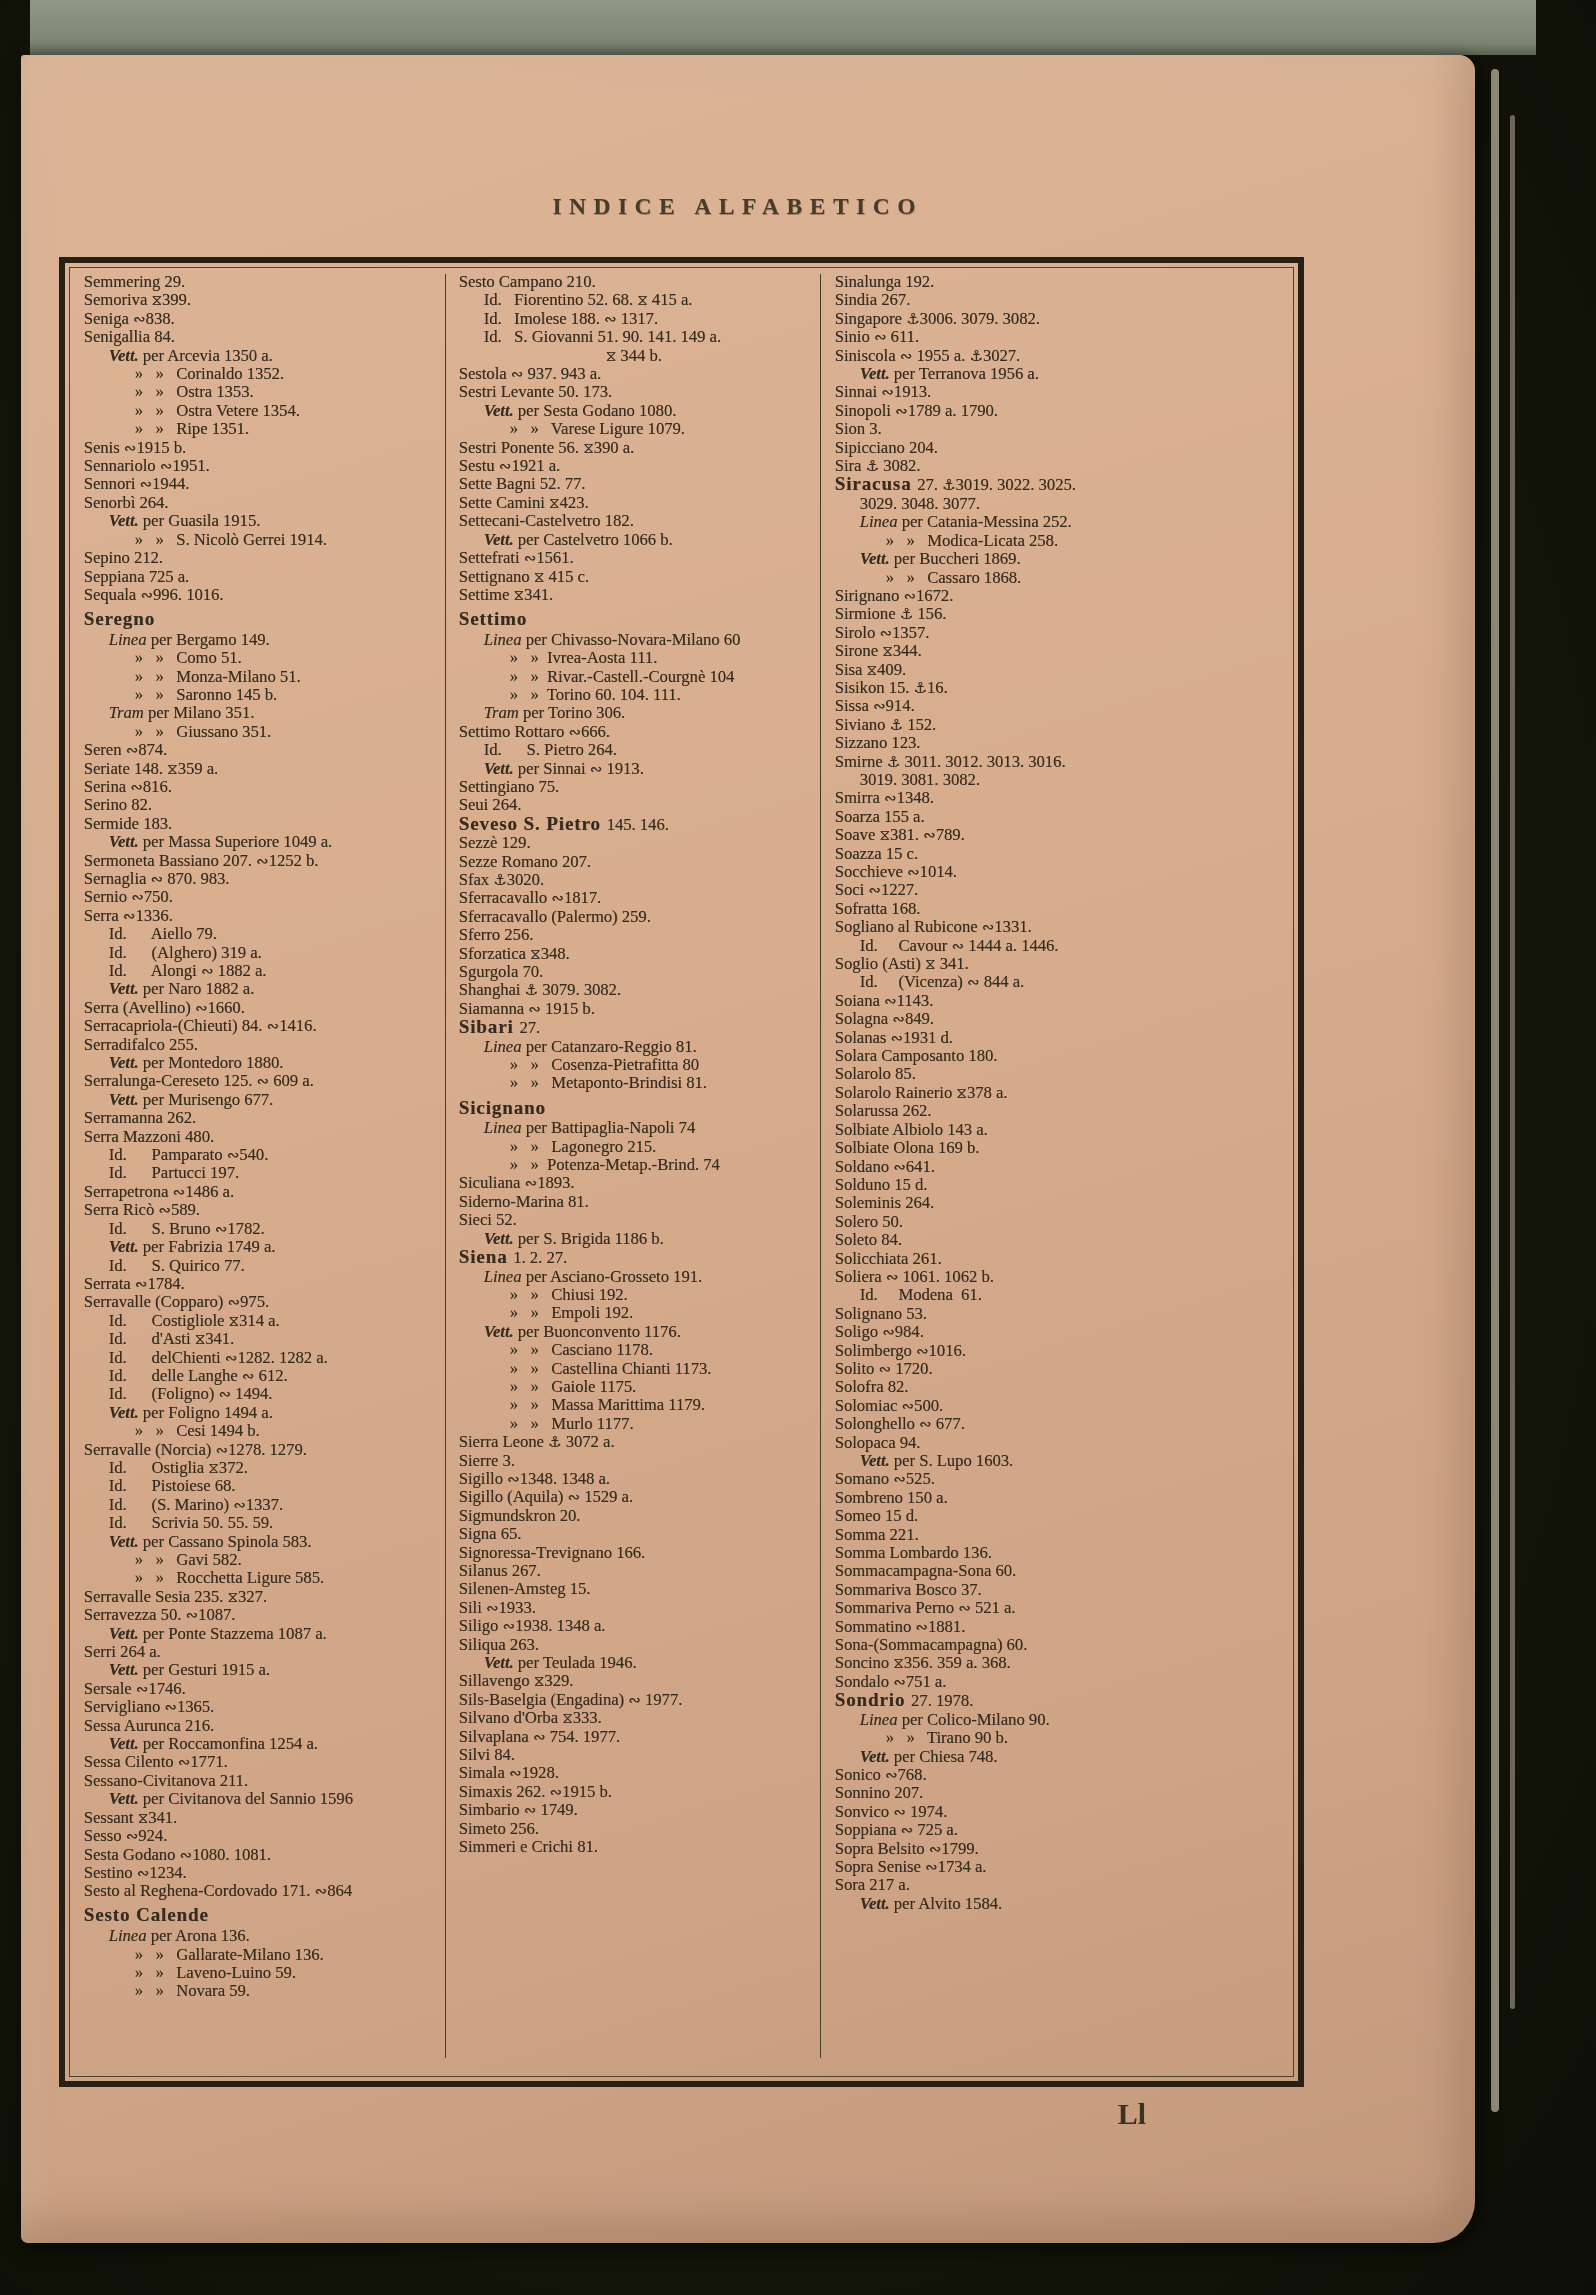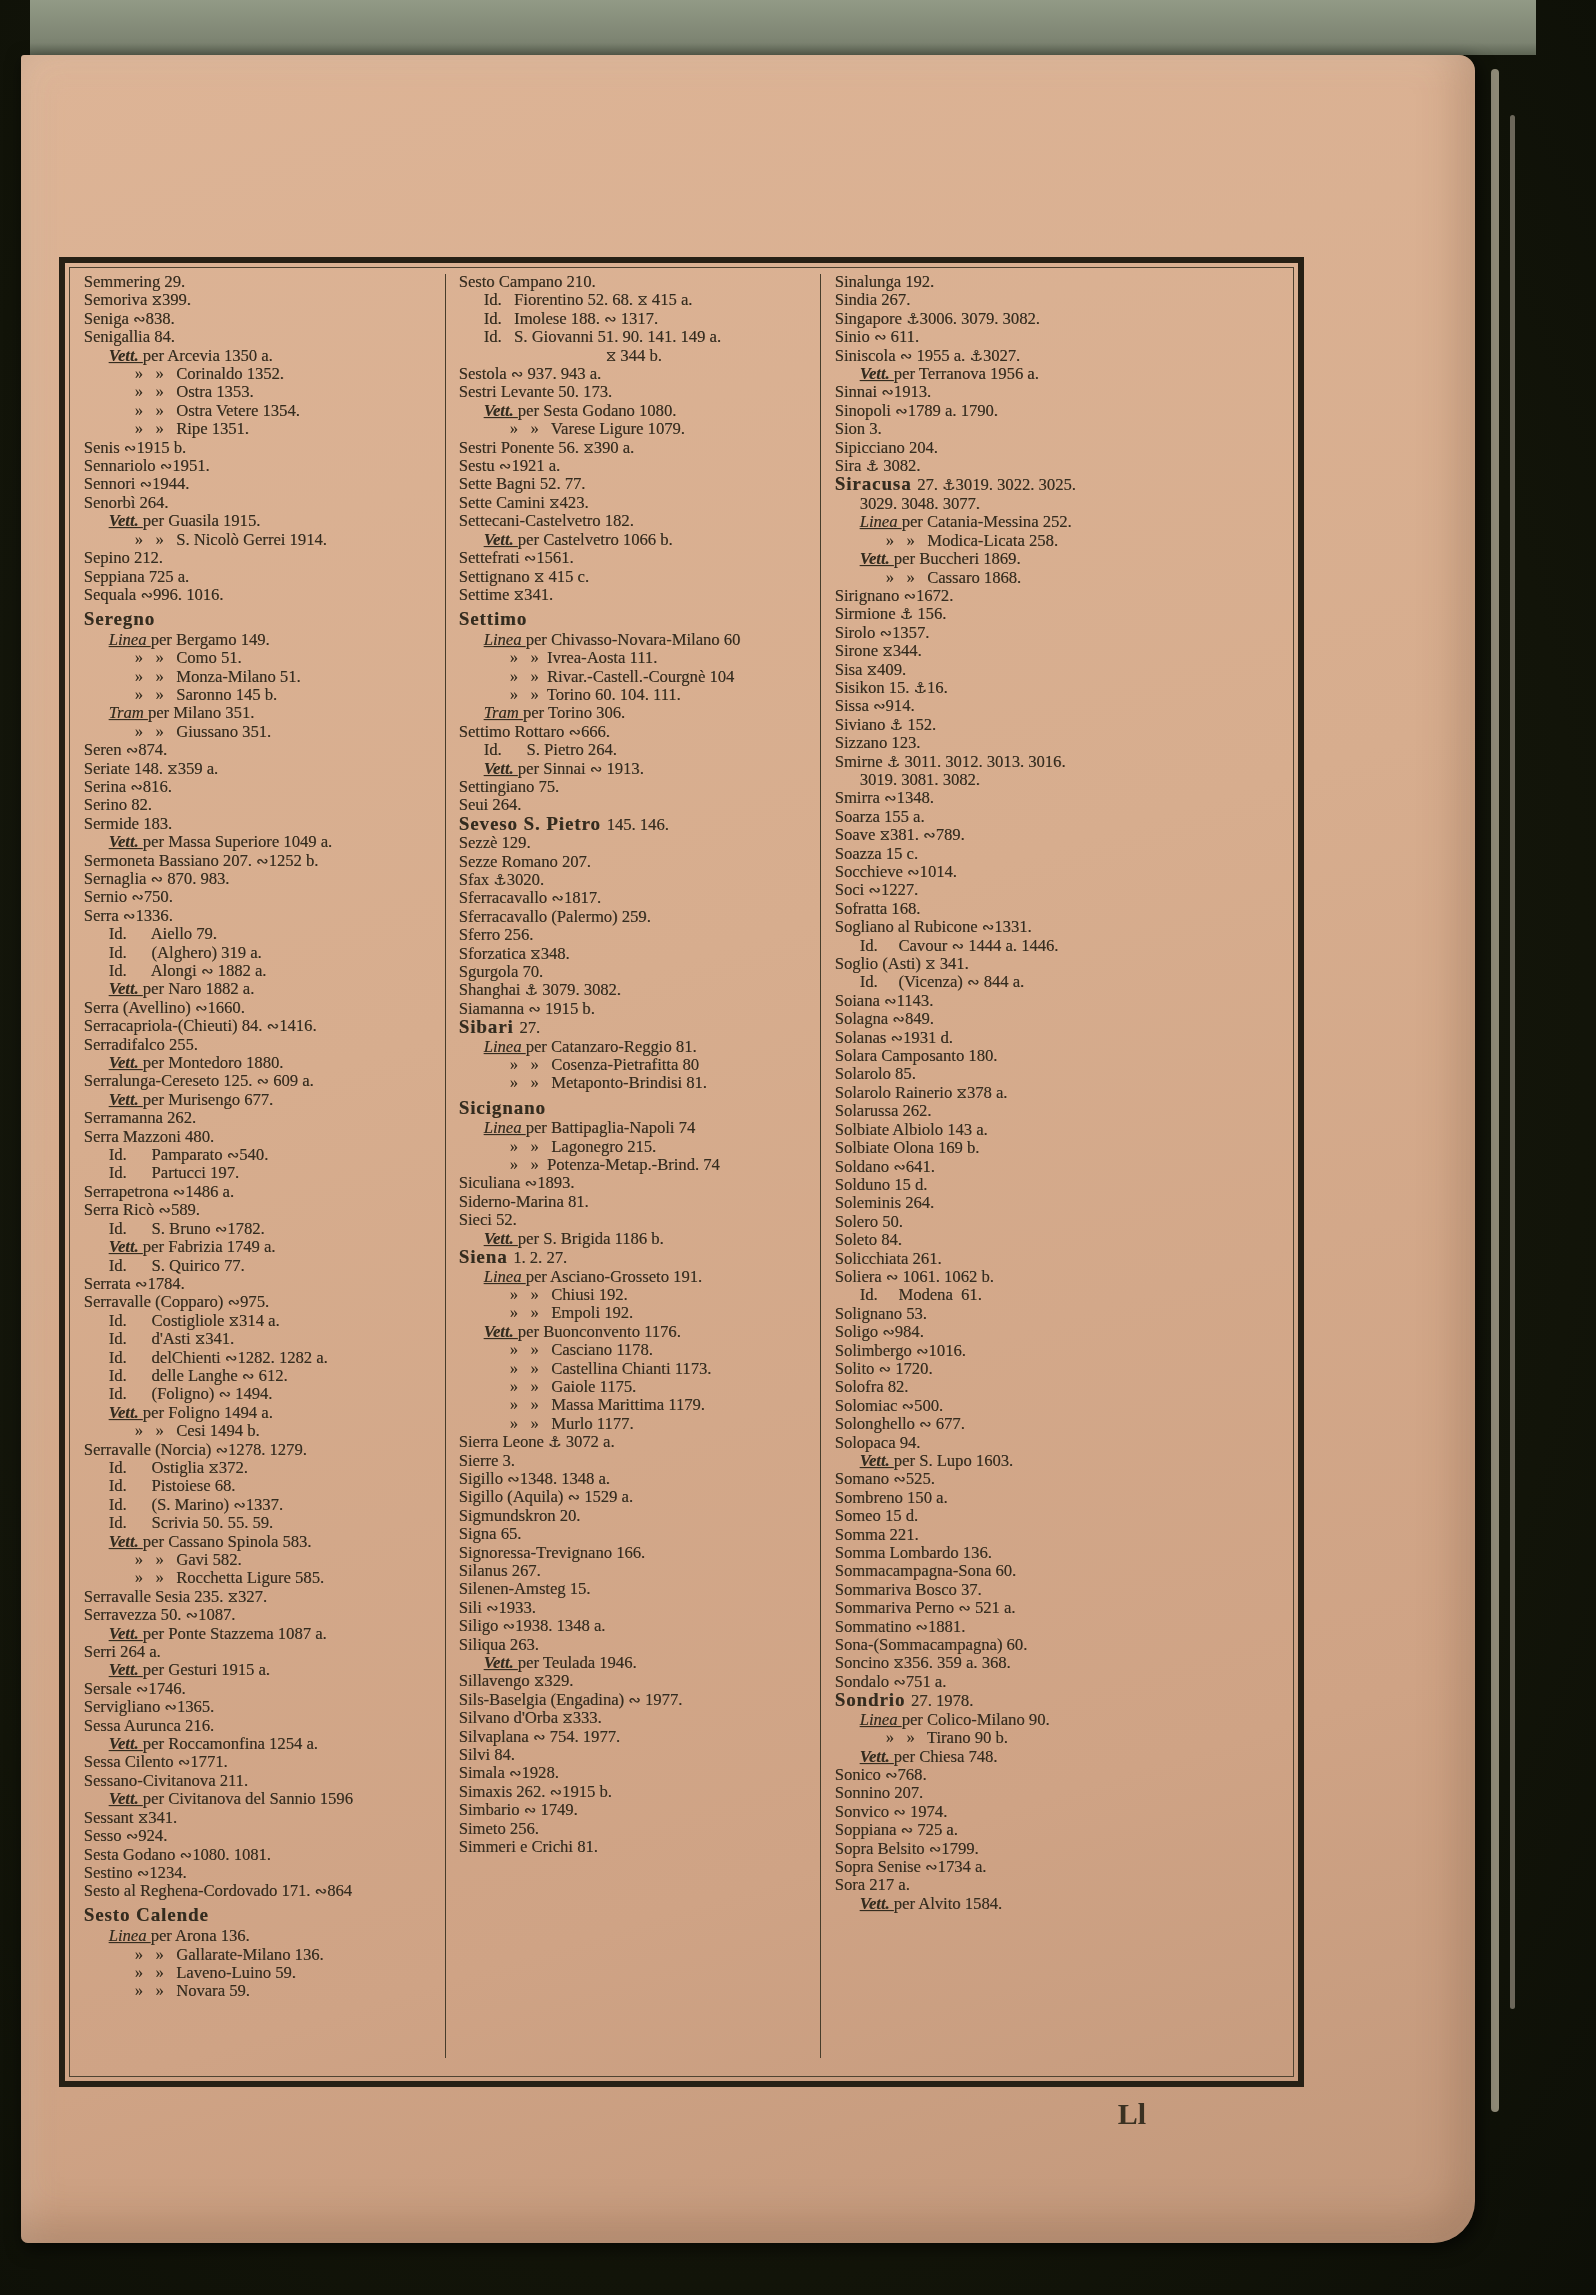--- a/index.html
+++ b/index.html
@@ -36,33 +36,34 @@
   }
   .col.c0{left:63px;width:365px;}
   .col.c1{left:438px;width:358px;}
   .col.c2{left:814px;width:383px;}
   .line{white-space:pre-wrap;}
   .i1{padding-left:25px;}
   .i2{padding-left:51px;}
   .i3{padding-left:147px;}
   .head{font-weight:bold;font-size:19px;letter-spacing:0.9px;margin:5.7px 0 2.3px;}
   .bname{font-weight:bold;letter-spacing:0.9px;font-size:19px;}
-  .lead{font-style:italic;text-decoration:underline;}
+  .lead{font-style:italic;}
   .lead.b{font-weight:bold;}
   .sym{font-family:"DejaVu Sans",sans-serif;font-size:15px;}
   .sig{position:absolute;left:1097px;top:1998px;font-weight:bold;font-size:30px;color:#3a3122;margin-top:44px;}
 </style>
 </head>
 <body>
 
 <div class="behind-top"></div>
 <div class="edge-strip1"></div>
 <div class="edge-strip2"></div>
 
 <div class="paper">
+  <div class="title">INDICE ALFABETICO</div>
   <div class="frame">
     <div class="frame-inner"></div>
   </div>
   <div class="vrule r1"></div>
   <div class="vrule r2"></div>
   <div class="col c0">
       <div class="line">Semmering 29.</div>
       <div class="line">Semoriva <span class="sym">⧖</span>399.</div>
       <div class="line">Seniga <span class="sym">∾</span>838.</div>
       <div class="line">Senigallia 84.</div>

